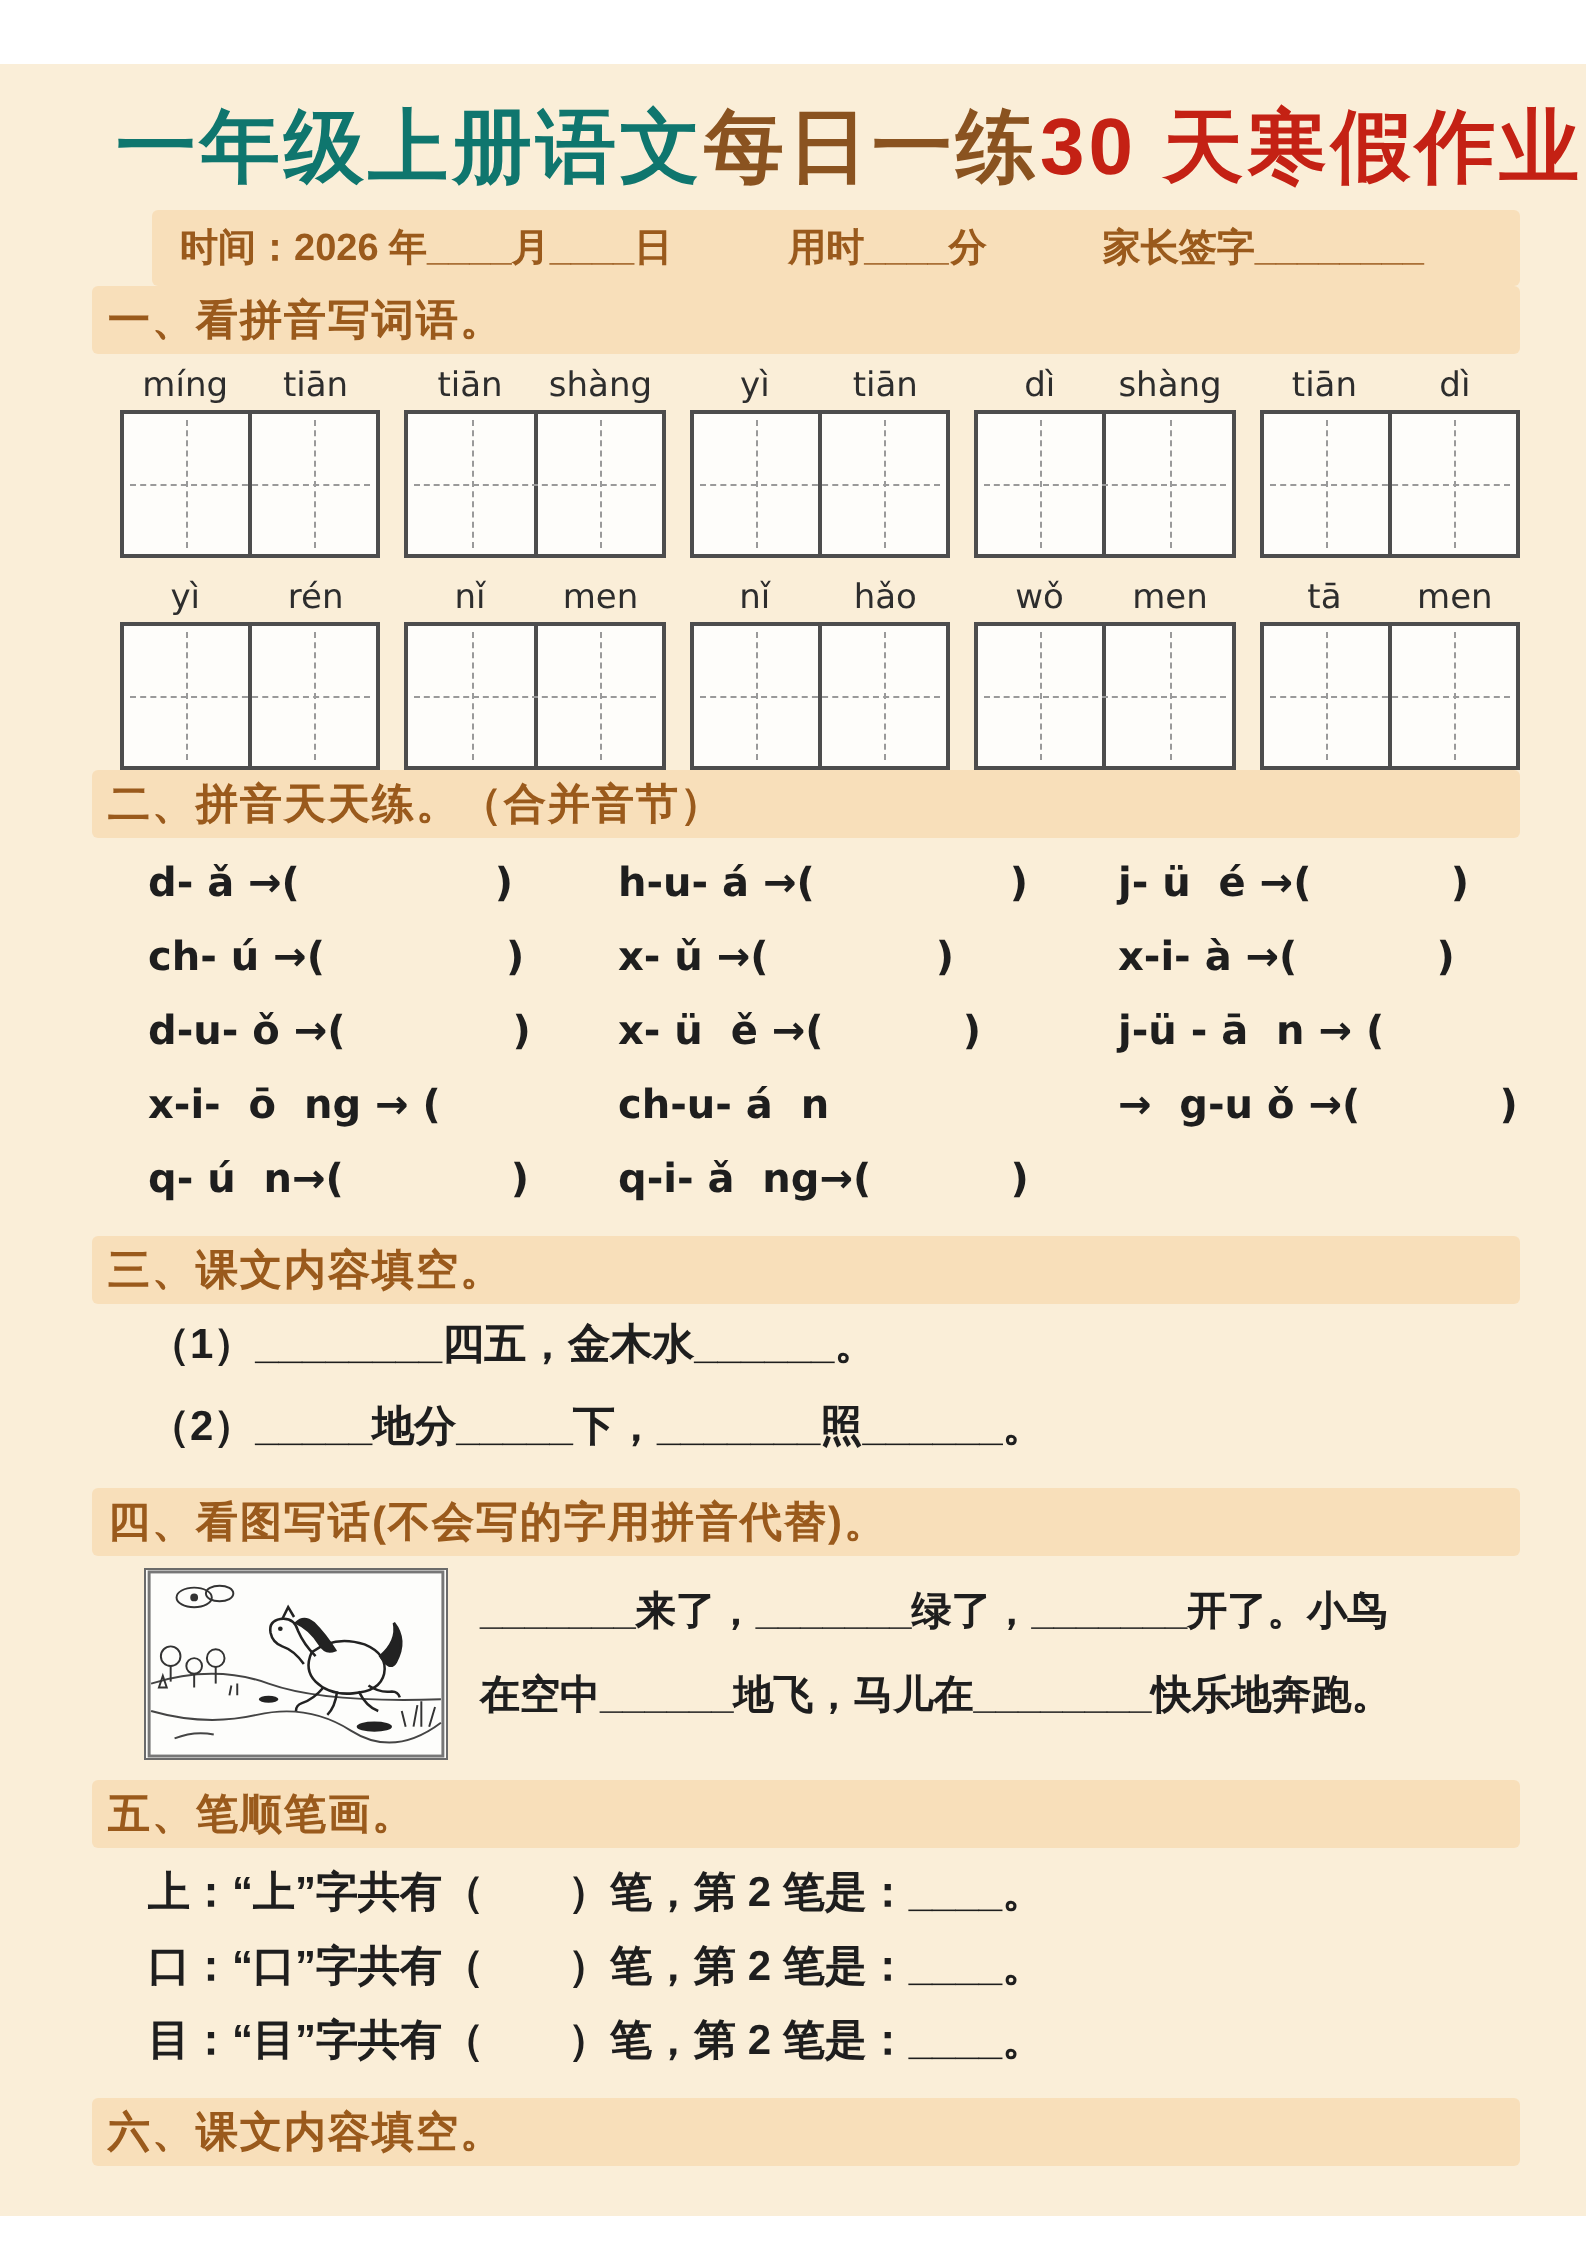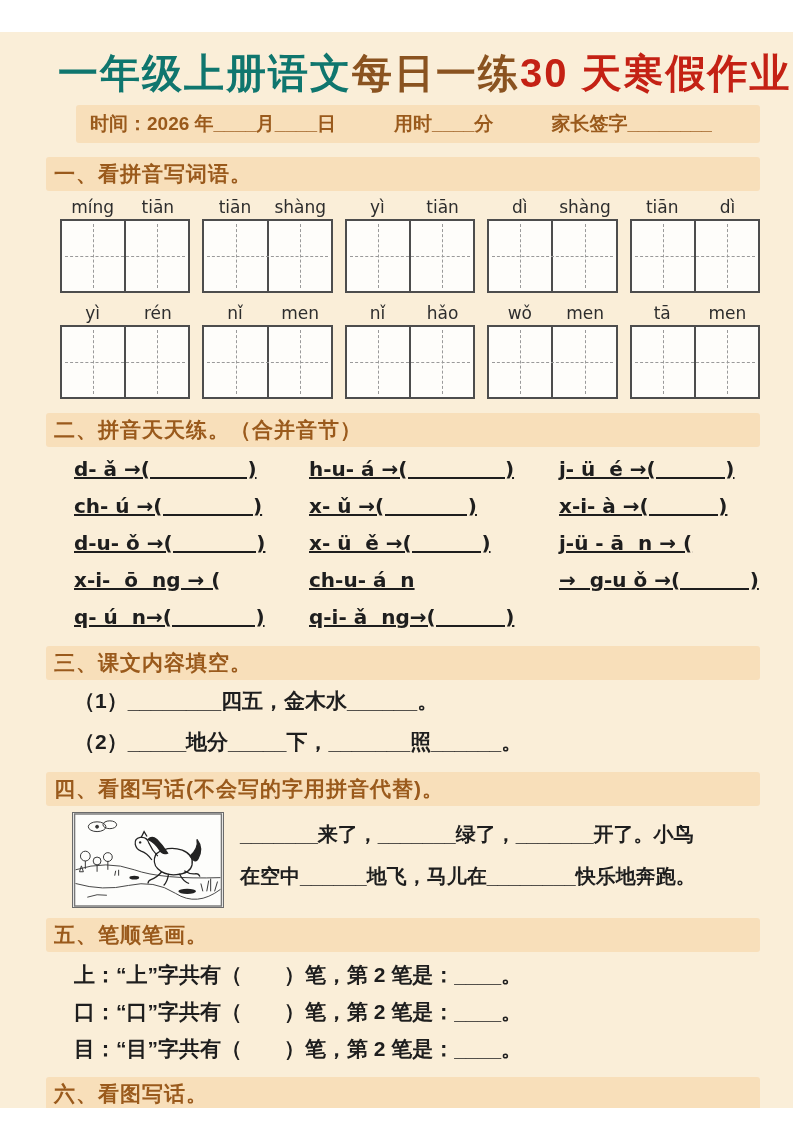--- a/index.html
+++ b/index.html
@@ -43,29 +43,29 @@
   .pbox{width:132px;display:flex;}
   .pbox span{flex:1;text-align:center;font-size:17px;color:#2d2d2d;font-family:"DejaVu Sans",sans-serif;}
   .grid-row{display:flex;gap:12px;margin-left:14px;}
   .wordbox{width:132px;height:74px;border:2px solid var(--grid-line);display:flex;position:relative;background:#fefdfa;}
   .wordbox::after{content:"";position:absolute;left:3px;right:3px;top:50%;border-top:1.5px dashed var(--dash);}
   .cell{flex:1;position:relative;}
   .cell + .cell{border-left:2px solid var(--grid-line);}
   .cell::before{content:"";position:absolute;top:3px;bottom:3px;left:50%;border-left:1.5px dashed var(--dash);}
   
   .s2-row{display:grid;grid-template-columns:235px 250px 1fr;padding-left:28px;font-size:20px;line-height:37px;font-weight:600;}
-  .s2-cell{white-space:pre;font-family:"DejaVu Sans",sans-serif;text-decoration:underline;}
+  .s2-cell{white-space:pre;font-family:"DejaVu Sans",sans-serif;}
   
   .fill-line{padding-left:28px;font-size:21px;line-height:41px;font-weight:600;white-space:pre;}
   .stroke-line{padding-left:28px;font-size:21px;line-height:37px;font-weight:600;white-space:pre;}
   
   .s4-body{display:flex;gap:16px;margin:6px 0 2px 26px;align-items:flex-start;}
   .s4-pic{flex:0 0 152px;border:1.5px solid #6b6b6b;background:#fdfdfb;}
   .s4-text{font-size:20px;font-weight:600;line-height:40px;white-space:pre;padding-top:2px;}
-  .mt16{margin-top:14px;}
+  .mt16{}
   .mt10{margin-top:10px;}
 </style>
 </head>
 <body>
 
 <div class="canvas">
 
   <h1 class="title"><span class="t1">一年级上册语文</span><span class="t2">每日一练</span><span class="t3">30 天寒假作业</span></h1>
 
   <div class="meta">
@@ -249,15 +249,15 @@
       <div class="s4-text">_______来了，_______绿了，_______开了。小鸟</div>
       <div class="s4-text">在空中______地飞，马儿在________快乐地奔跑。</div>
     </div>
   </div>
 
   <div class="sec-head mt10">五、笔顺笔画。</div>
   <div class="stroke-line" style="margin-top:4px;">上：“上”字共有（　　）笔，第 2 笔是：____。</div>
   <div class="stroke-line">口：“口”字共有（　　）笔，第 2 笔是：____。</div>
   <div class="stroke-line">目：“目”字共有（　　）笔，第 2 笔是：____。</div>
 
-  <div class="sec-head mt10">六、看图写话。</div>
+  <div class="sec-head mt10">六、课文内容填空。</div>
 
 </div>
 
 </body></html>

